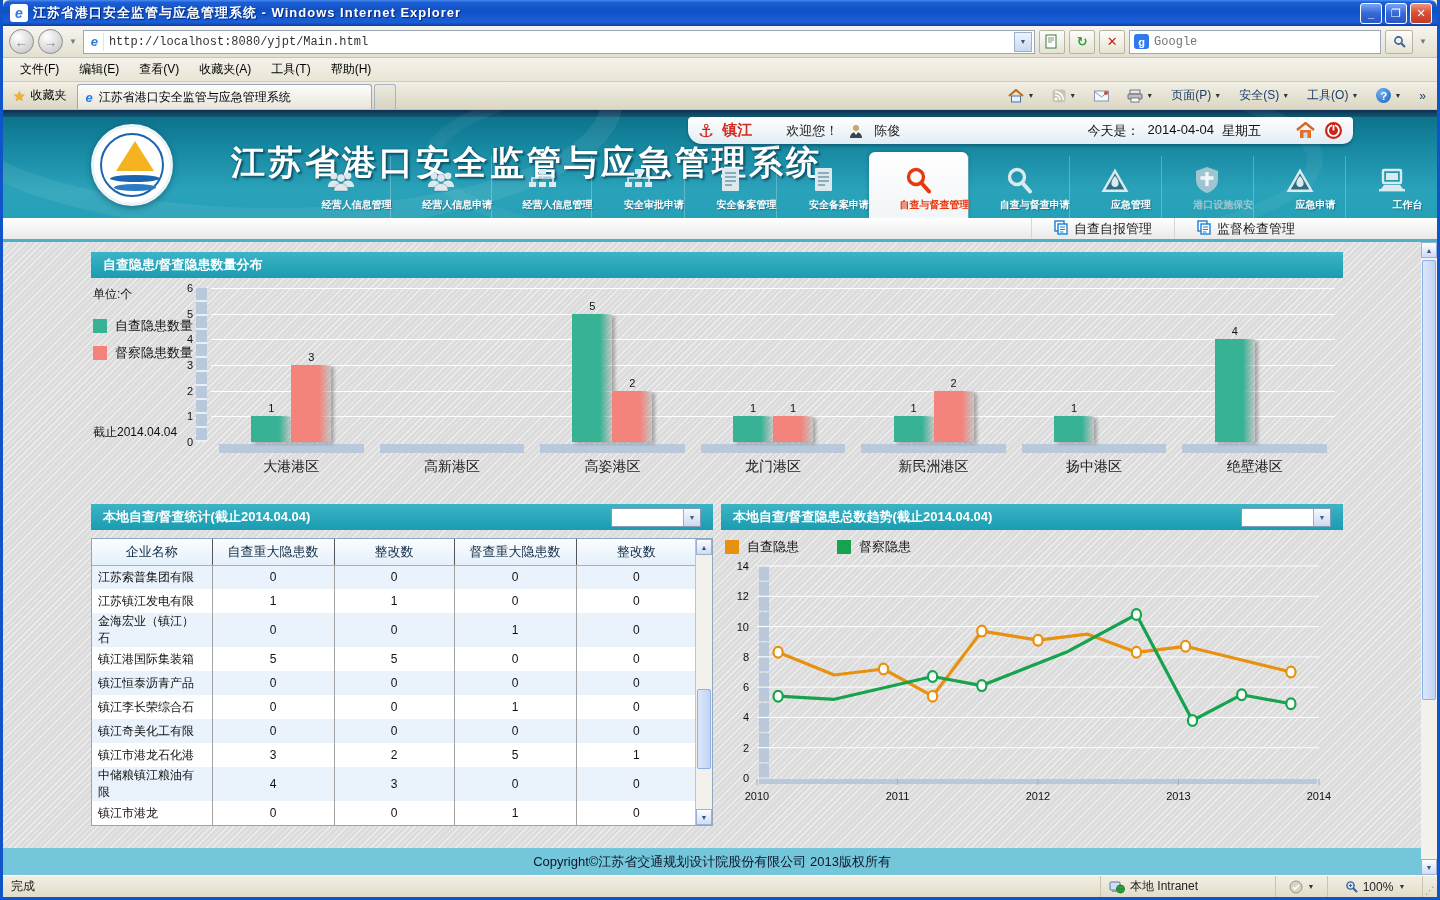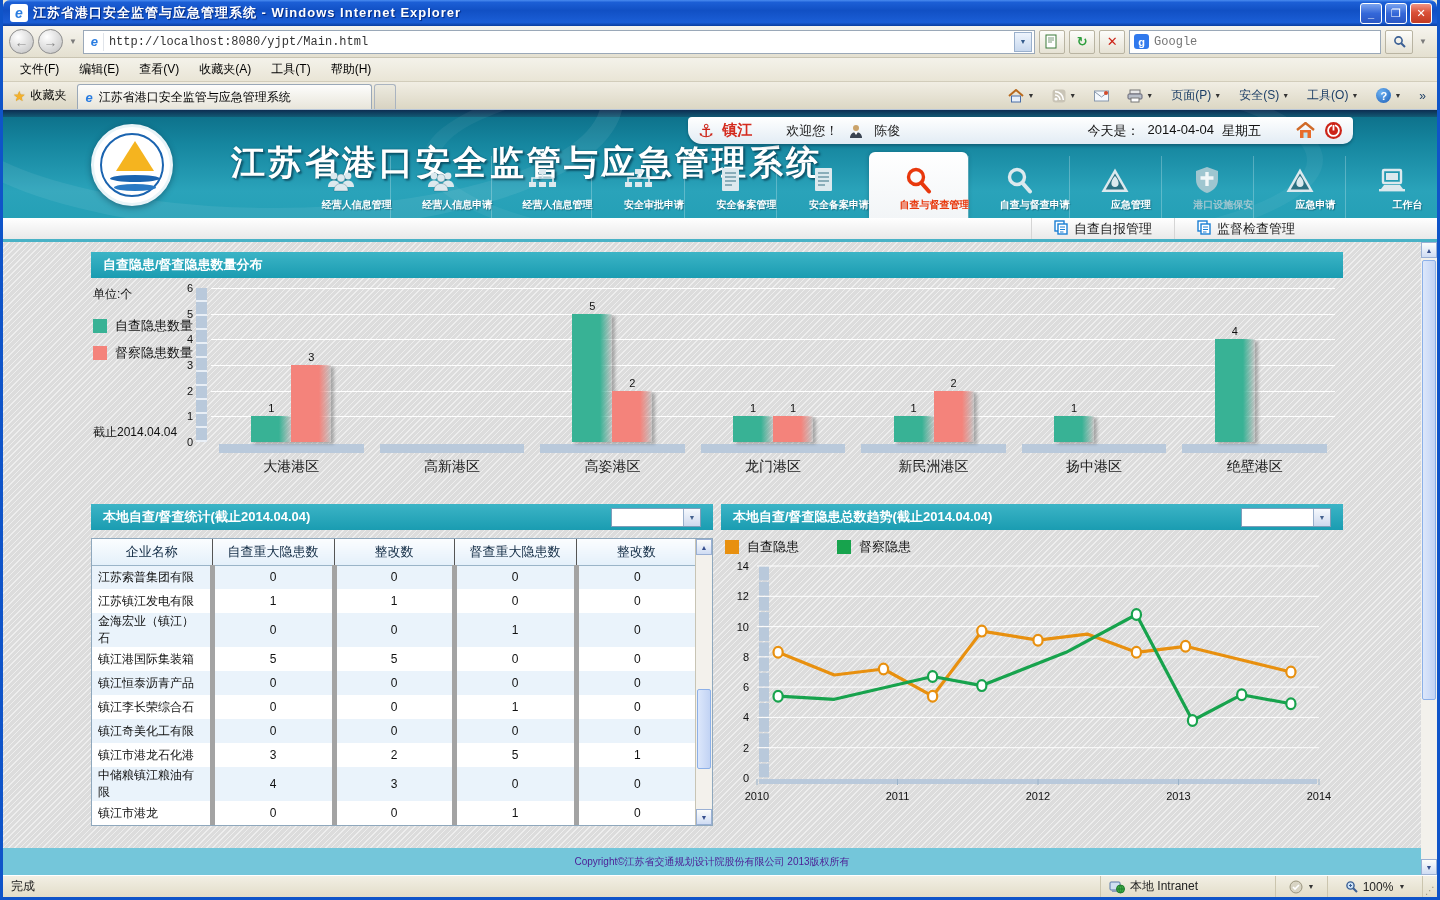--- a/index.html
+++ b/index.html
@@ -138,35 +138,35 @@
   .baseline { position:absolute; top:100%; margin-top:2px; height:9px; background:#b9c9db; }
   .cat-label { position:absolute; top:100%; margin-top:16px; width:120px; text-align:center; font-size:14px; color:#1a1a1a; }
   .bar { position:absolute; box-shadow:3px 2px 3px rgba(0,0,0,.25); }
   .bar-val { position:absolute; width:40px; text-align:center; font-size:11px; color:#111; }
 
   .panel-stats { position:absolute; left:88px; top:262px; width:622px; }
   .stats-wrap { position:relative; background:#fff; border:1px solid #8fa8bd; }
   table.stats { width:604px; border-collapse:collapse; table-layout:fixed; }
   table.stats th { height:26px; background:linear-gradient(180deg,#fbfdff,#e4f0fa); font-size:13px; font-weight:normal; color:#102a43;
     border-right:1px solid #555; border-bottom:1px solid #9ab4c8; }
-  table.stats td { height:24px; font-size:12px; color:#111; border-right:5px solid #a3a3a3; text-align:center; padding:0 6px; }
+  table.stats td { height:24px; font-size:12px; color:#111; border-right:1px solid #a3a3a3; text-align:center; padding:0 6px; }
   table.stats td.name { text-align:left; }
   table.stats tr.alt td { background:#eaf3fb; }
   table.stats th:last-child, table.stats td:last-child { border-right:none; }
   .tbl-scroll { position:absolute; right:0; top:0; bottom:0; width:17px; background:#f3f1ec; border-left:1px solid #c8c4b4; }
   .tbl-scroll .sc-btn { width:100%; }
   .tbl-scroll .down { position:absolute; bottom:0; left:0; right:0; }
 
   .panel-trend { position:absolute; left:718px; top:262px; width:622px; }
   .trend-legend { display:flex; gap:38px; margin:8px 0 0 4px; }
   .trend-legend .legend-row { margin:0; }
   svg text.tick { font-size:11px; fill:#111; font-family:"Liberation Sans",sans-serif; }
 
   .page-footer { position:absolute; left:0; top:606px; width:100%; height:27px; background:#74c6da;
-    display:flex; align-items:center; justify-content:center; color:#4c1d95; font-size:10px; }
+    display:flex; align-items:center; justify-content:center; color:#0f172a; font-size:13px; }
 
   
   .statusbar { height:22px; flex:0 0 22px; display:flex; align-items:stretch; background:linear-gradient(180deg,#f2efe4,#e2ddc9);
     border-top:1px solid #fff; }
   .st-cell { display:flex; align-items:center; padding:0 8px; font-size:12px; color:#222; border-right:1px solid #cbc5ae; gap:5px; }
   .st-left { flex:1; }
   .st-zone { width:175px; }
   .st-prot { width:52px; justify-content:center; }
   .st-zoom { width:95px; justify-content:center; }
   .grip { width:14px; display:flex; align-items:flex-end; justify-content:flex-end; color:#9a957e; font-size:10px; padding:0 2px 1px 0; }

